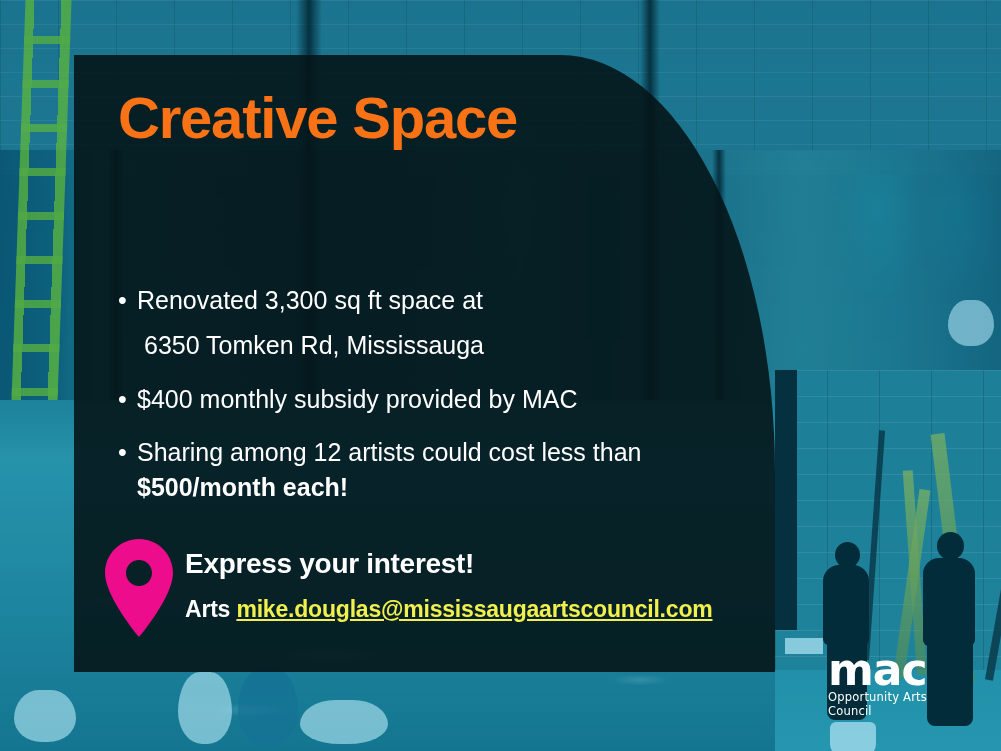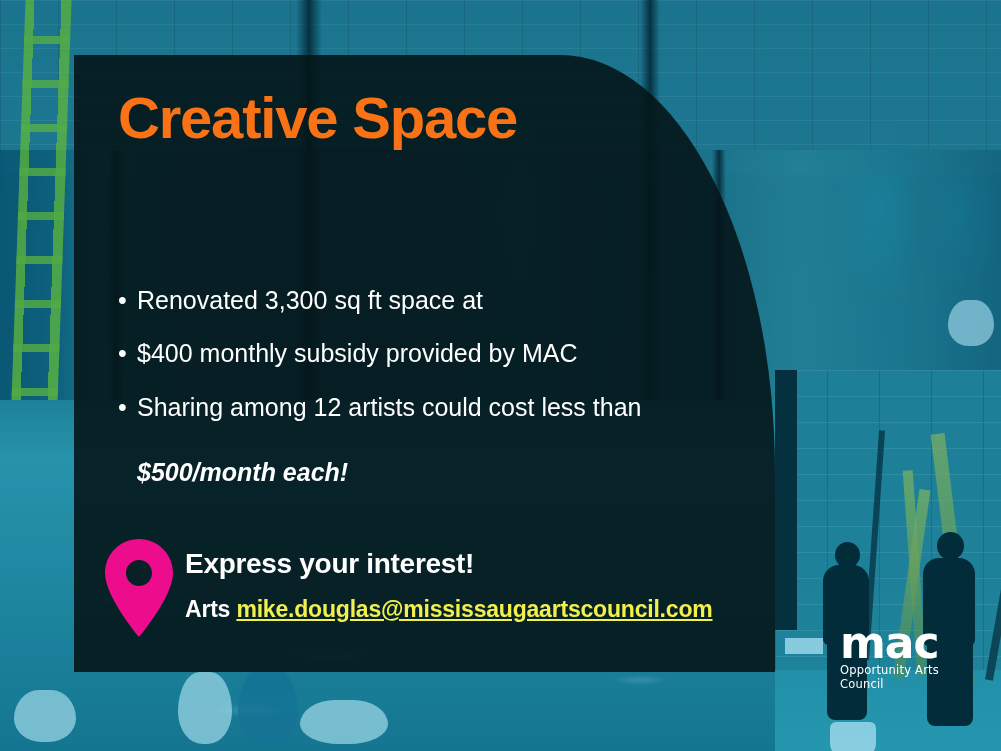--- a/index.html
+++ b/index.html
@@ -218,21 +218,21 @@
   }
   .bullet-dot {
     flex: 0 0 auto;
     width: 19px;
     font-size: 25px;
     line-height: 1.25;
   }
   .bullet-text { flex: 1 1 auto; }
   .bullet-line { display: block; line-height: 1.25; }
   .bullet-line.indent { margin-left: 7px; margin-top: 14px; }
-  .bullet-line.strong { font-weight: 700; margin-top: 34px; margin-left: 0; font-style: italic; }
+  .bullet-line.strong { font-weight: 700; margin-top: 4px; margin-left: 0; }
 
   
   .cta {
     position: absolute;
     left: 185px;
     top: 548px;
     width: 600px;
     color: #FFFFFF;
   }
   .cta-title {
@@ -254,25 +254,24 @@
     left: 105px;
     top: 539px;
     width: 68px;
     height: 98px;
   }
 
   
   .logo {
     position: absolute;
     left: 828px;
-    top: 625px;
+    top: 652px;
     width: 146px;
     height: 52px;
     color: #FFFFFF;
-    padding-left: 12px;
   }
   .logo-mark {
     font-size: 44px;
     font-weight: 700;
     line-height: 0.82;
     letter-spacing: -1px;
     font-family: "DejaVu Sans", sans-serif;
   }
   .logo-sub {
     font-size: 11.5px;
@@ -338,20 +337,21 @@
   <div class="headline">
     <span class="l1">Creative Space</span>
   </div>
 
   <div class="bullets">
 
     <div class="bullet-row">
       <span class="bullet-dot">•</span>
       <span class="bullet-text">
         <span class="bullet-line">Renovated 3,300 sq ft space at</span>
+        <span class="bullet-line indent">6350 Tomken Rd, Mississauga</span>
       </span>
     </div>
 
     <div class="bullet-row">
       <span class="bullet-dot">•</span>
       <span class="bullet-text">
         <span class="bullet-line">$400 monthly subsidy provided by MAC</span>
       </span>
     </div>
 

